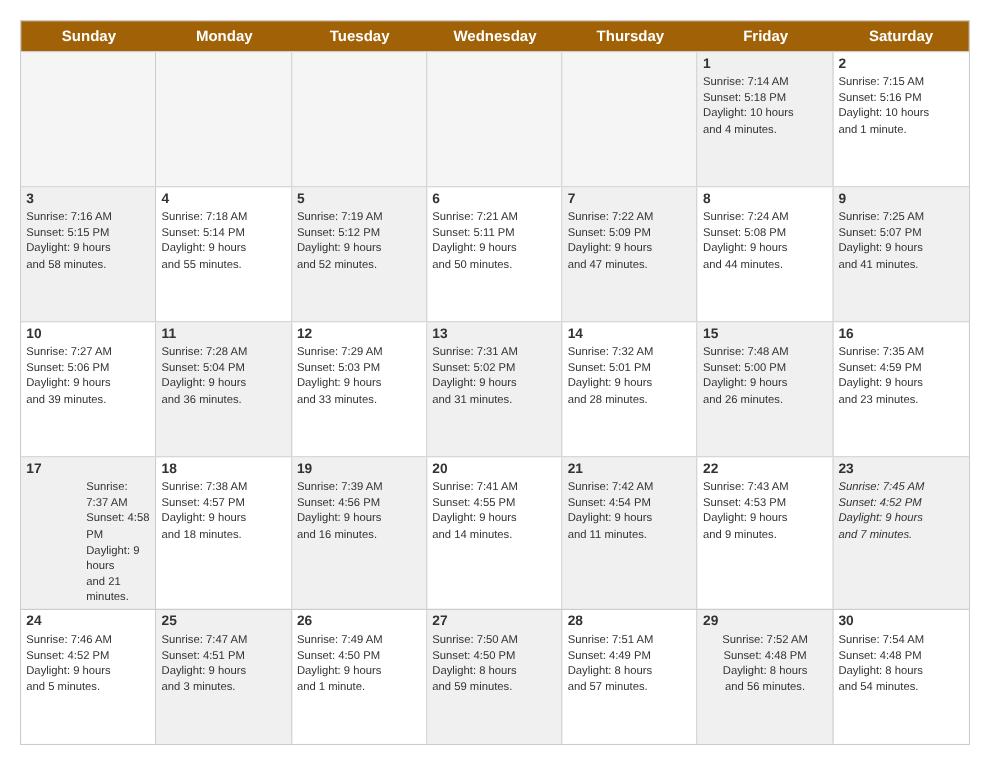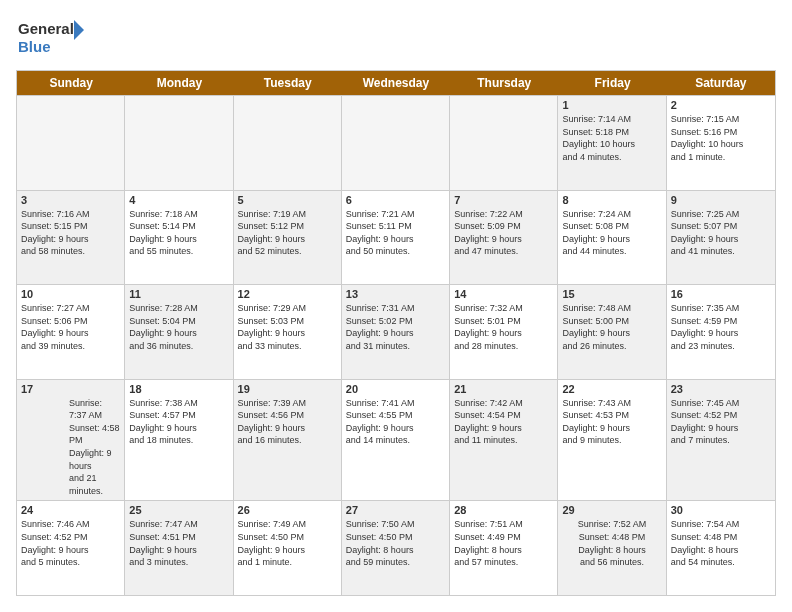--- a/index.html
+++ b/index.html
@@ -95,33 +95,20 @@
     .day-info {
       font-size: 9px;
       color: #333;
       line-height: 1.4;
     }
   </style>
 </head>
 <body>
 
 <div class="page">
-  <div class="header">
-    <div class="logo">
-    <svg width="70" height="44" viewBox="0 0 70 44" xmlns="http://www.w3.org/2000/svg">
-      <text x="2" y="18" font-size="15" font-weight="bold" fill="#333" font-family="Arial">General</text>
-      <text x="2" y="36" font-size="15" font-weight="bold" fill="#3a7abf" font-family="Arial">Blue</text>
-      <polygon points="58,4 68,14 58,24" fill="#3a7abf"></polygon>
-    </svg>
-  </div>
-    <div class="title-block">
-      <div class="month-title"></div>
-      <div class="location"></div>
-    </div>
-  </div>
 
   <div class="calendar">
     <div class="cal-header">
     <div class="cal-header-cell">Sunday</div>
         <div class="cal-header-cell">Monday</div>
         <div class="cal-header-cell">Tuesday</div>
         <div class="cal-header-cell">Wednesday</div>
         <div class="cal-header-cell">Thursday</div>
         <div class="cal-header-cell">Friday</div>
         <div class="cal-header-cell">Saturday</div>
@@ -288,21 +275,21 @@
           </div>
           <div class="cal-cell">
             <span class="day-num">22</span>
             <div class="day-info" style="white-space: pre-line;">Sunrise: 7:43 AM
 Sunset: 4:53 PM
 Daylight: 9 hours
 and 9 minutes.</div>
           </div>
           <div class="cal-cell shaded">
             <span class="day-num">23</span>
-            <div class="day-info" style="white-space: pre-line;">Sunrise: 7:45 AM
+            <div class="day-info" style="white-space: pre-line; font-style: italic;">Sunrise: 7:45 AM
 Sunset: 4:52 PM
 Daylight: 9 hours
 and 7 minutes.</div>
           </div>
         </div>
         <div class="cal-row">
           <div class="cal-cell">
             <span class="day-num">24</span>
             <div class="day-info" style="white-space: pre-line;">Sunrise: 7:46 AM
 Sunset: 4:52 PM

